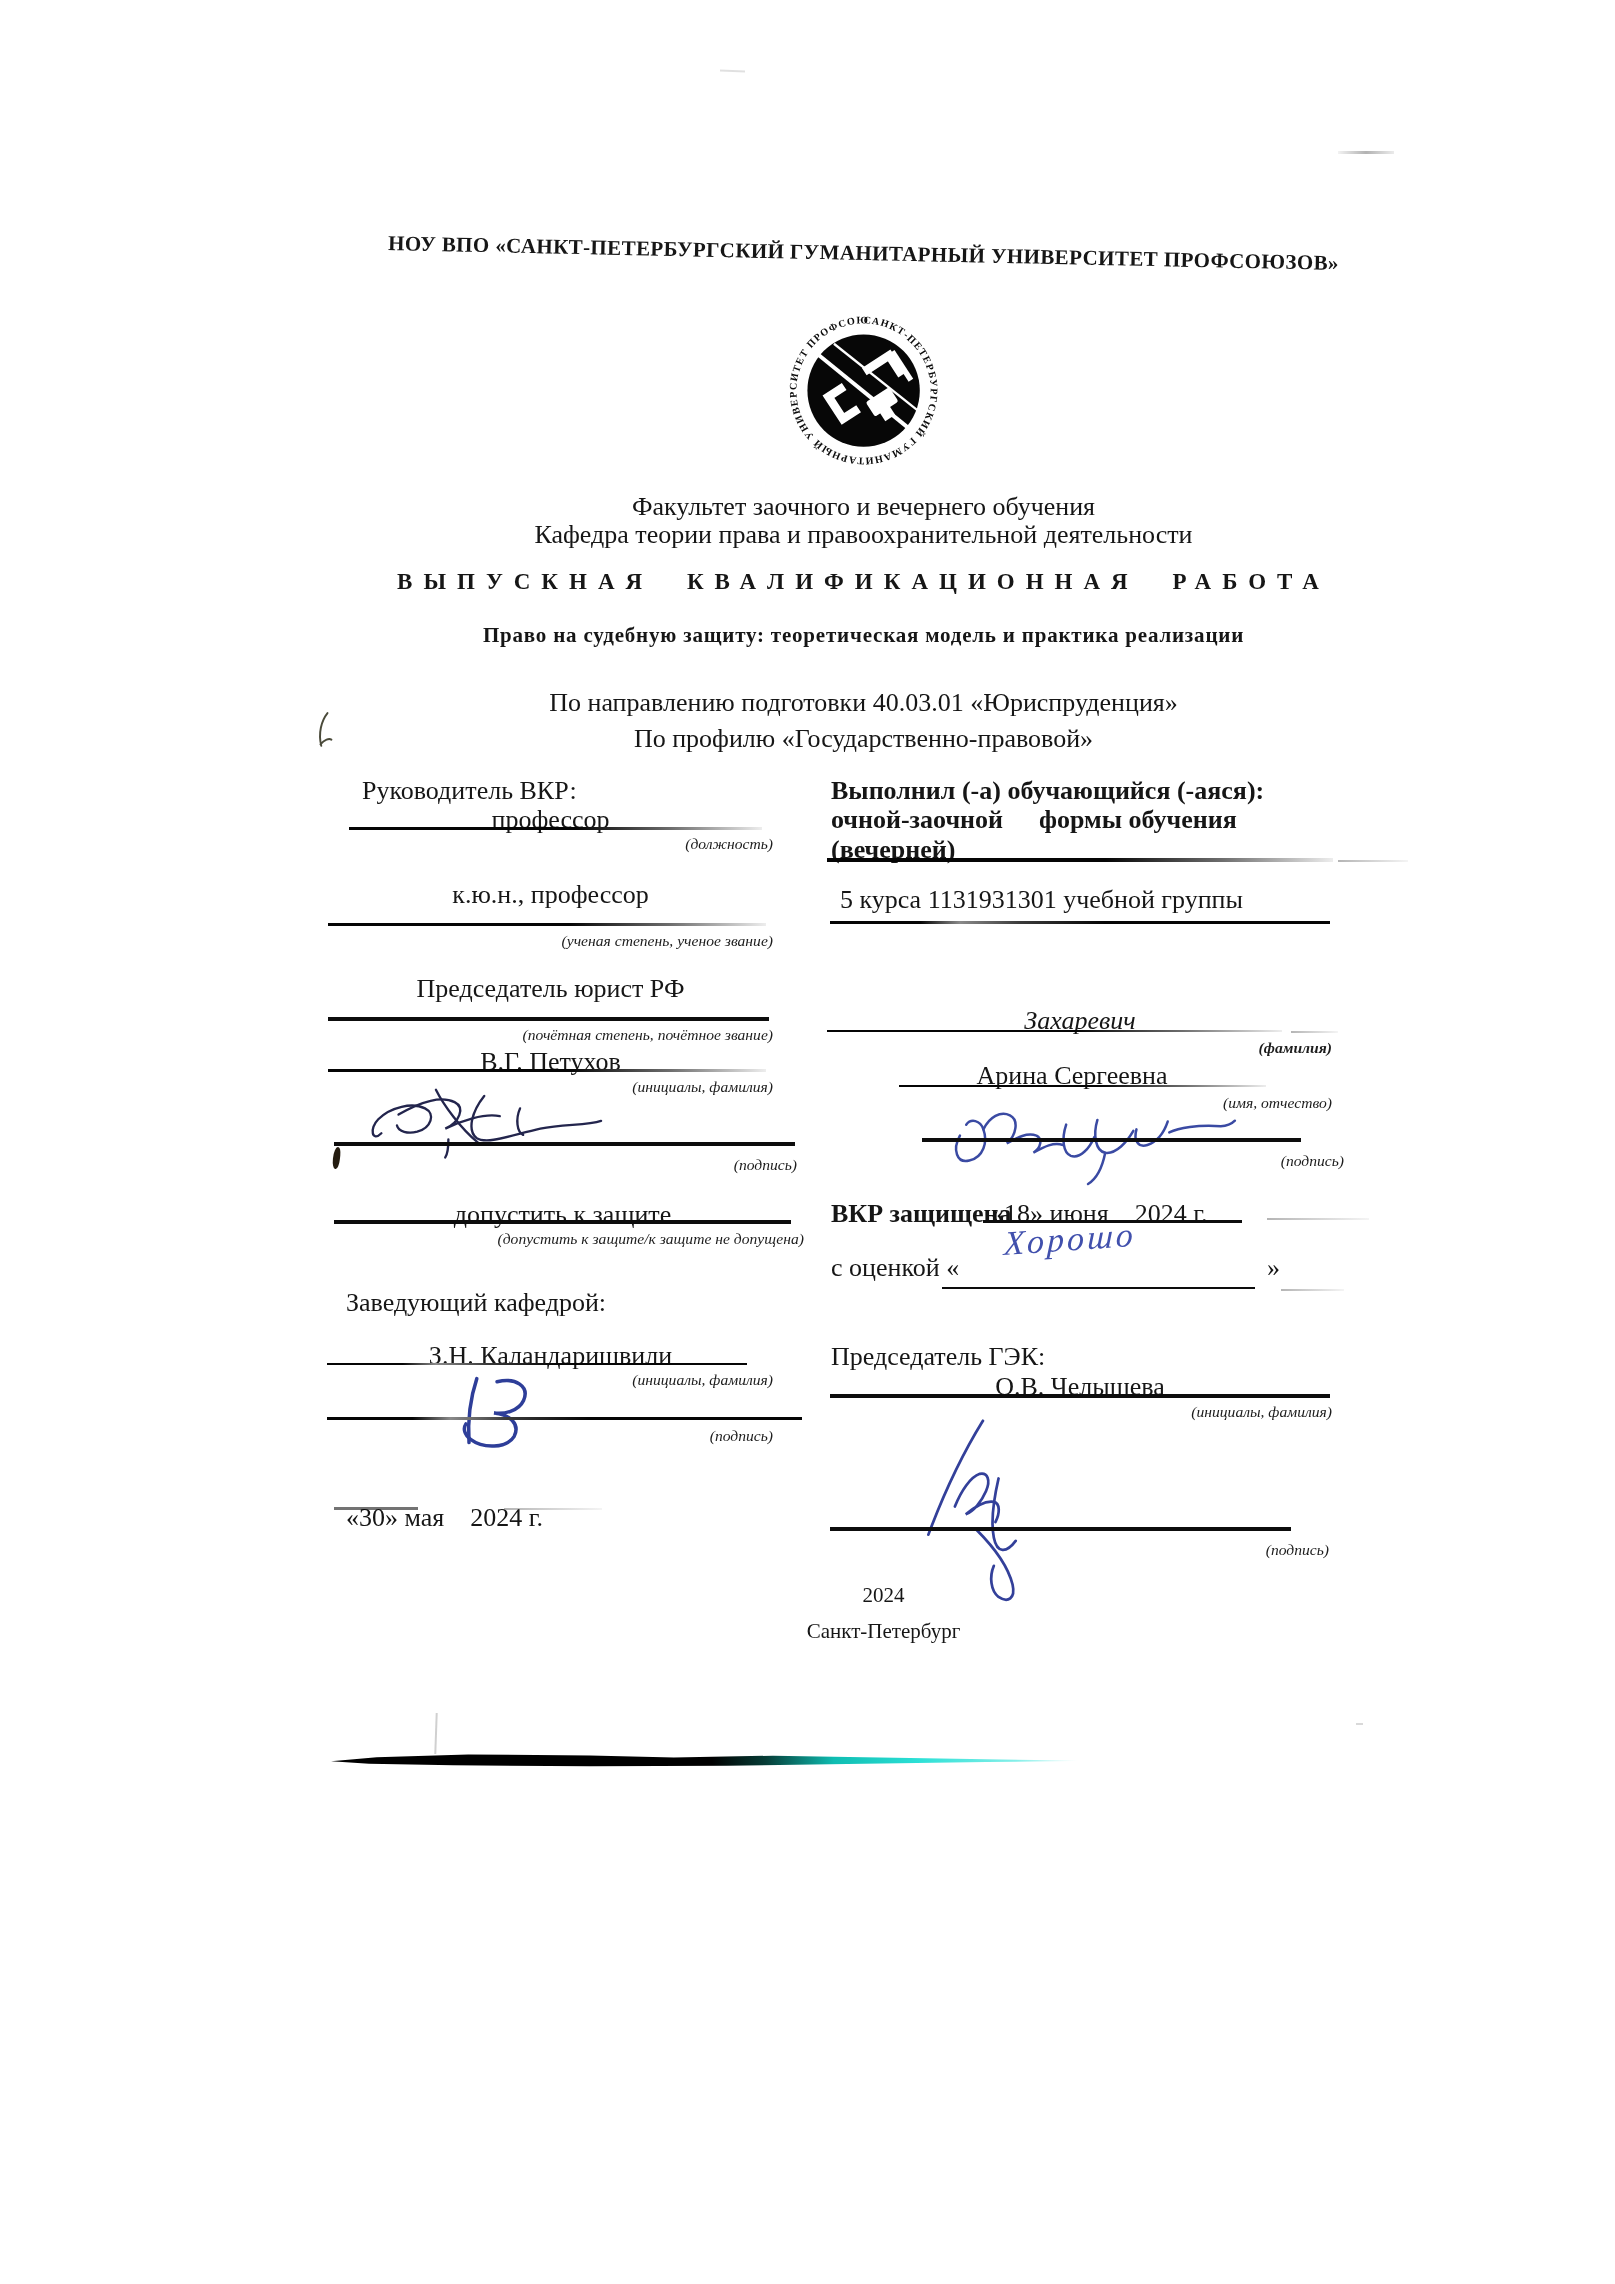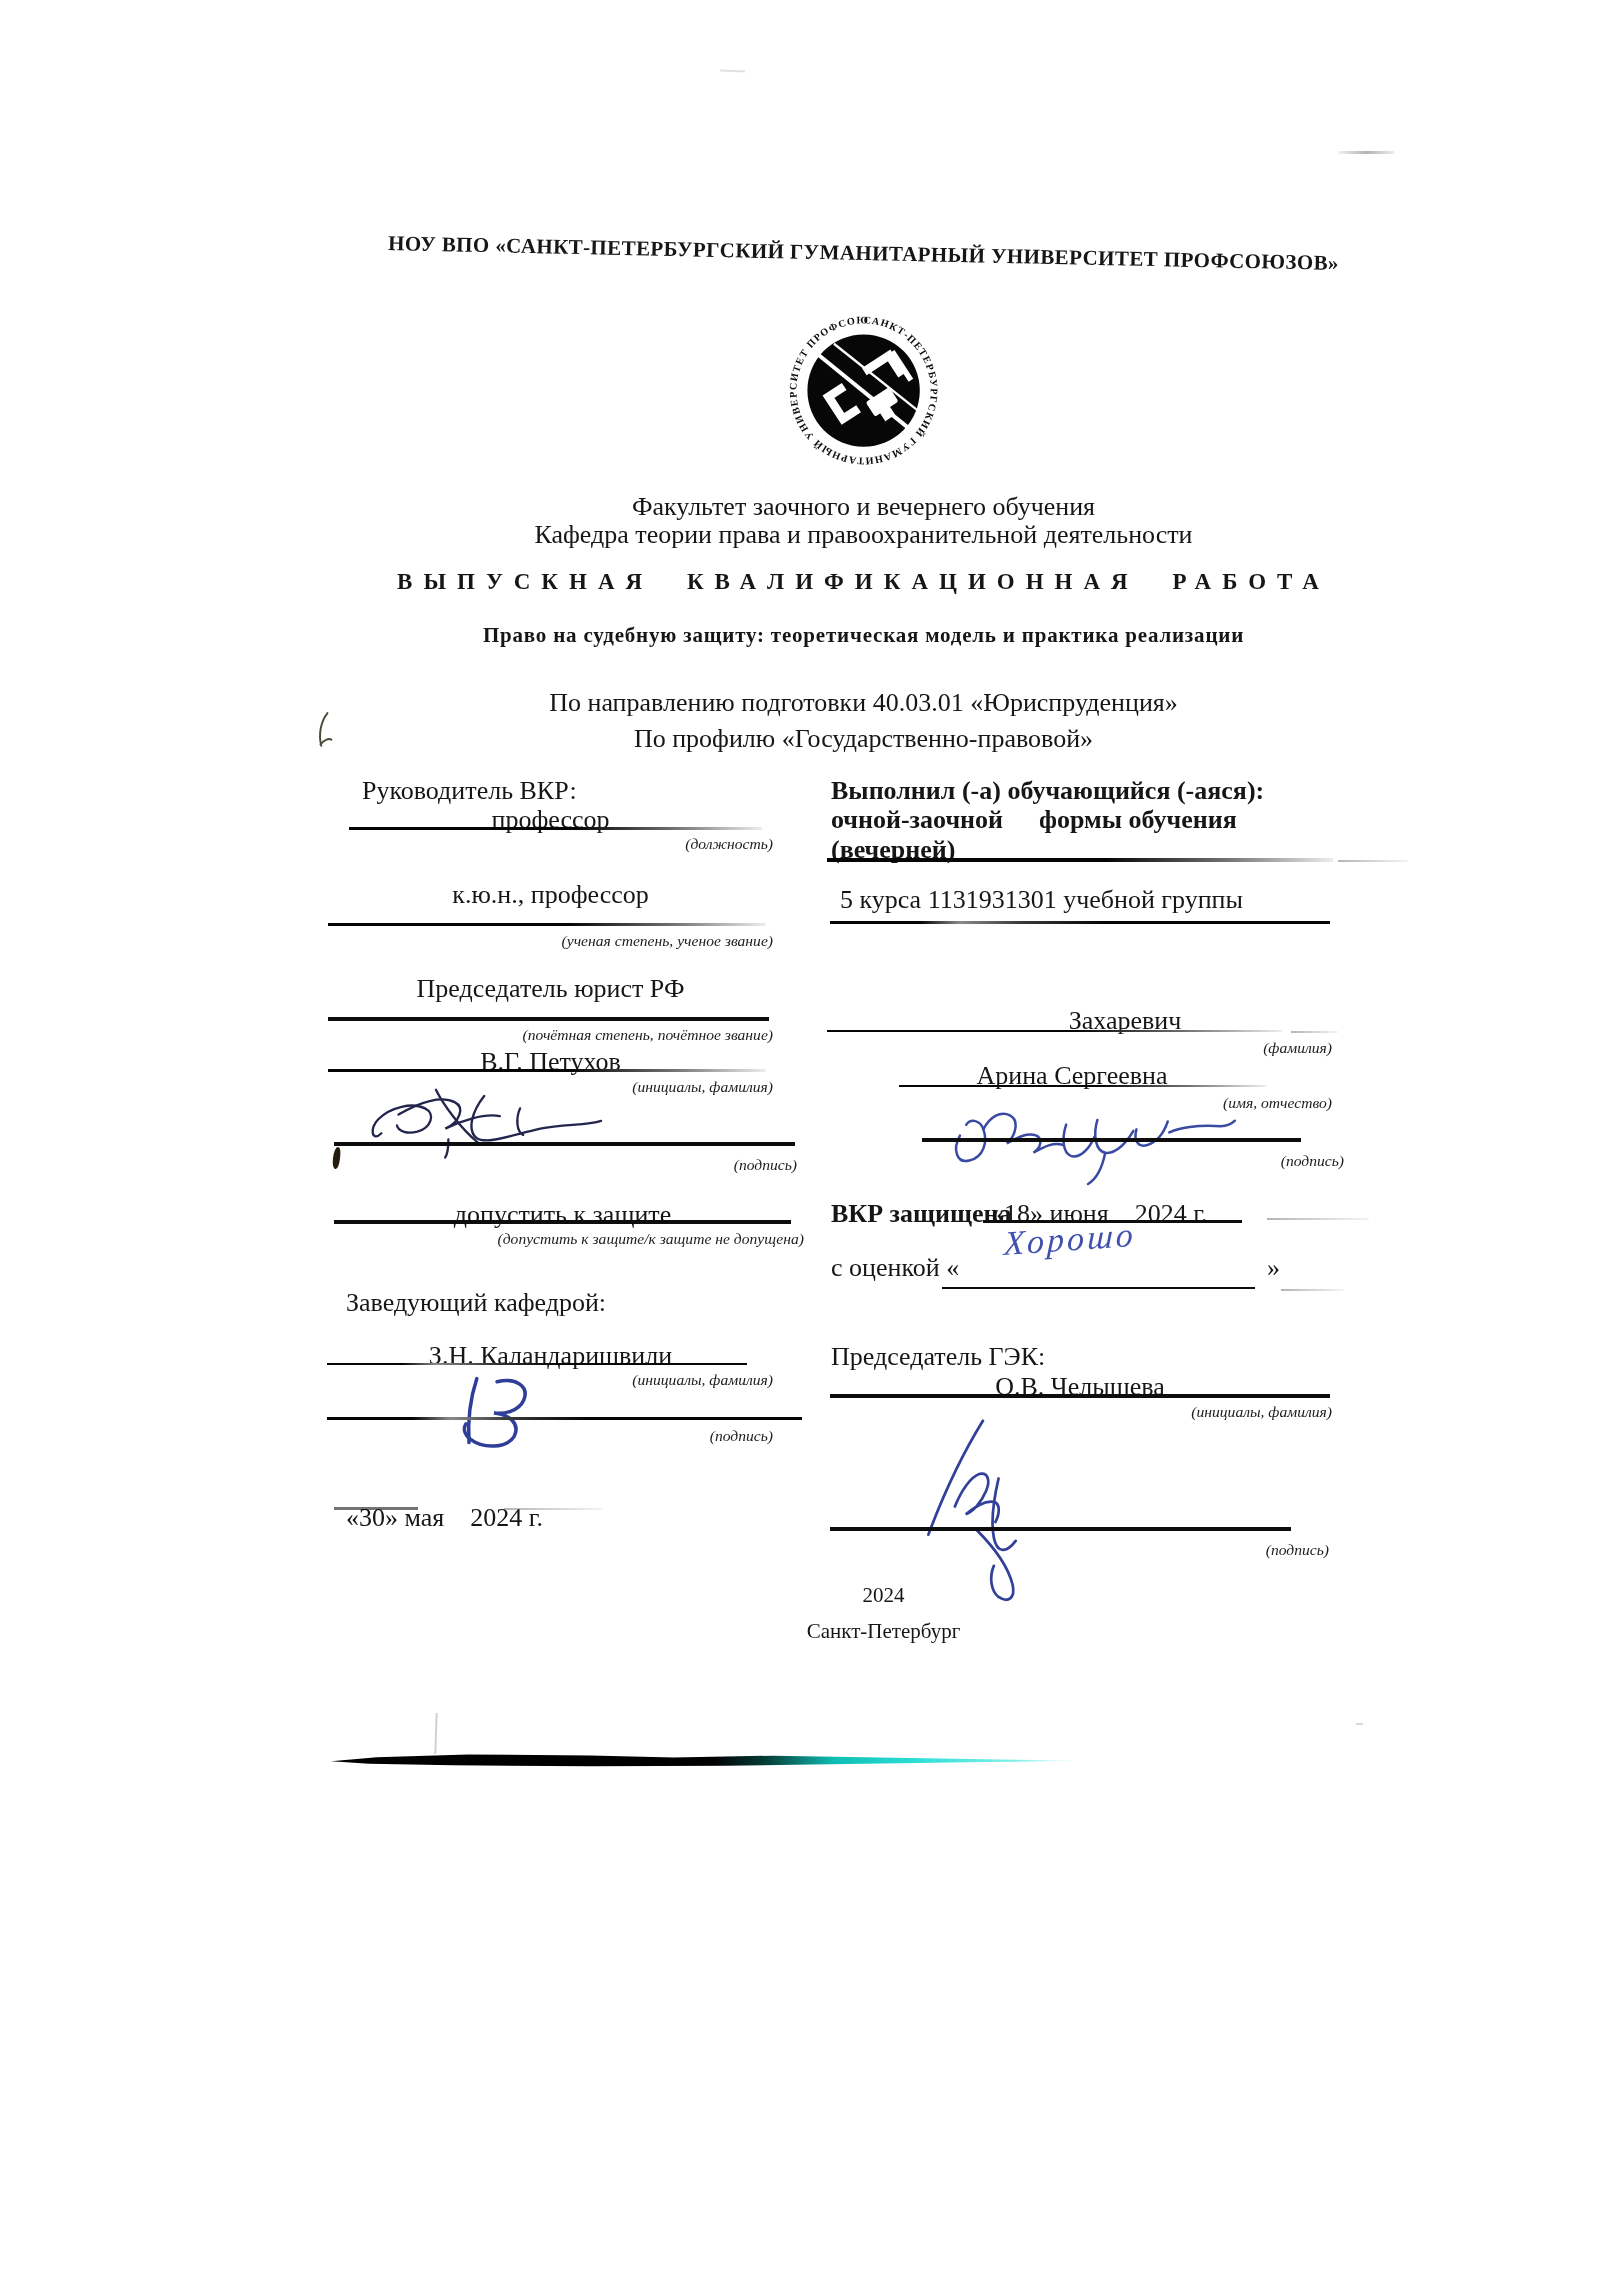--- a/index.html
+++ b/index.html
@@ -136,24 +136,24 @@
   <div class="abs t26 b" style="left:831px;top:776px;">Выполнил (-а) обучающийся (-аяся):</div>
   <div class="abs t26 b" style="left:831px;top:805px;">очной-заочной</div>
   <div class="abs t26 b" style="left:1039px;top:805px;">формы обучения</div>
   <div class="abs t26 b" style="left:831px;top:835px;">(вечерней)</div>
   <div class="rule thick fade" style="left:827px;top:858px;width:506px;"></div>
   <div class="rule ghost" style="left:1338px;top:860px;width:70px;"></div>
 
   <div class="abs t26" style="left:840px;top:885px;">5 курса 1131931301 учебной группы</div>
   <div class="rule mixed" style="left:830px;top:921px;width:500px;"></div>
 
-  <div class="abs c t26" style="left:873px;top:1006px;width:504px;">Захаревич</div>
+  <div class="abs c t26" style="left:828px;top:1006px;width:504px;font-style:italic;">Захаревич</div>
   <div class="rule thin fade" style="left:827px;top:1030px;width:455px;"></div>
   <div class="rule ghost" style="left:1291px;top:1031px;width:47px;"></div>
-  <div class="abs c cap" style="left:828px;top:1039px;width:504px;">(фамилия)</div>
+  <div class="abs c cap" style="left:828px;top:1039px;width:504px;font-weight:bold;">(фамилия)</div>
 
   <div class="abs c t26" style="left:820px;top:1061px;width:504px;">Арина Сергеевна</div>
   <div class="rule thin fade" style="left:899px;top:1085px;width:367px;"></div>
   <div class="abs c cap" style="left:828px;top:1094px;width:504px;">(имя, отчество)</div>
 
   <svg class="abs" style="left:949px;top:1098px;" width="289" height="90" viewBox="0 0 370 115">
     <g stroke="#3a4aa3" stroke-width="3.2" fill="none" stroke-linecap="round">
       <path d="M14,48 C4,66 10,84 26,80 C44,76 50,56 44,40 C40,28 28,26 22,34"></path>
       <path d="M44,40 C52,24 66,16 78,22 C90,28 86,48 74,58 C88,50 100,44 112,48 C120,52 118,64 108,70 C122,62 134,56 146,60"></path>
       <path d="M150,34 C144,52 146,70 156,74 C168,78 180,64 186,50"></path>

